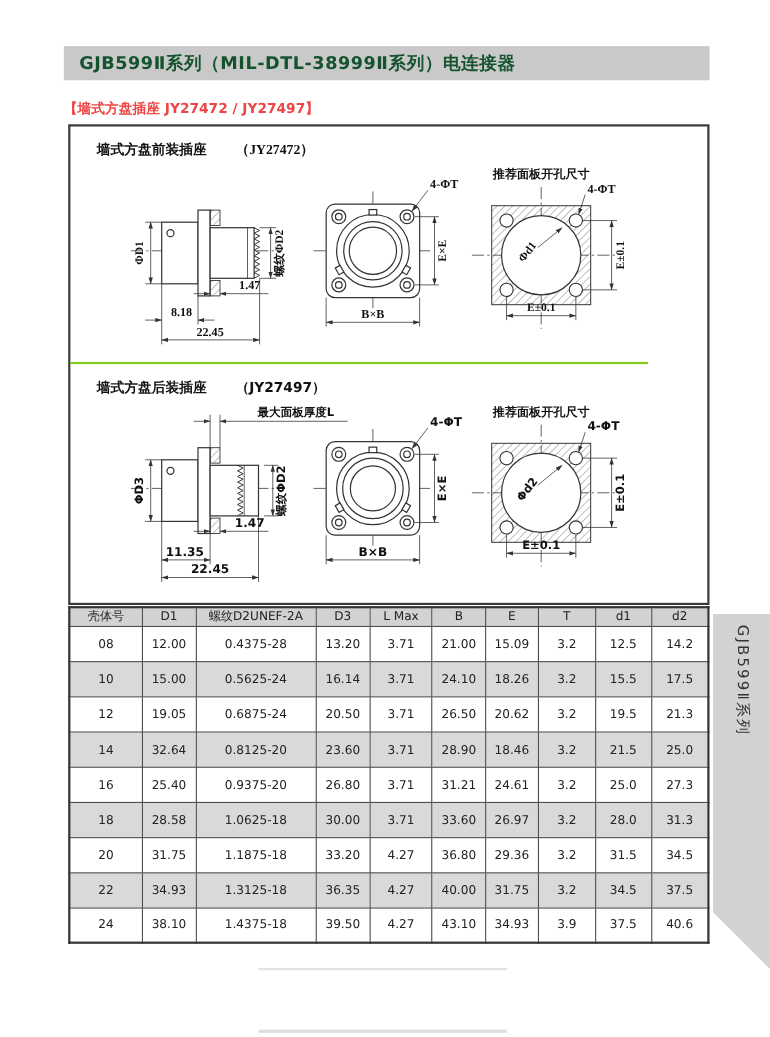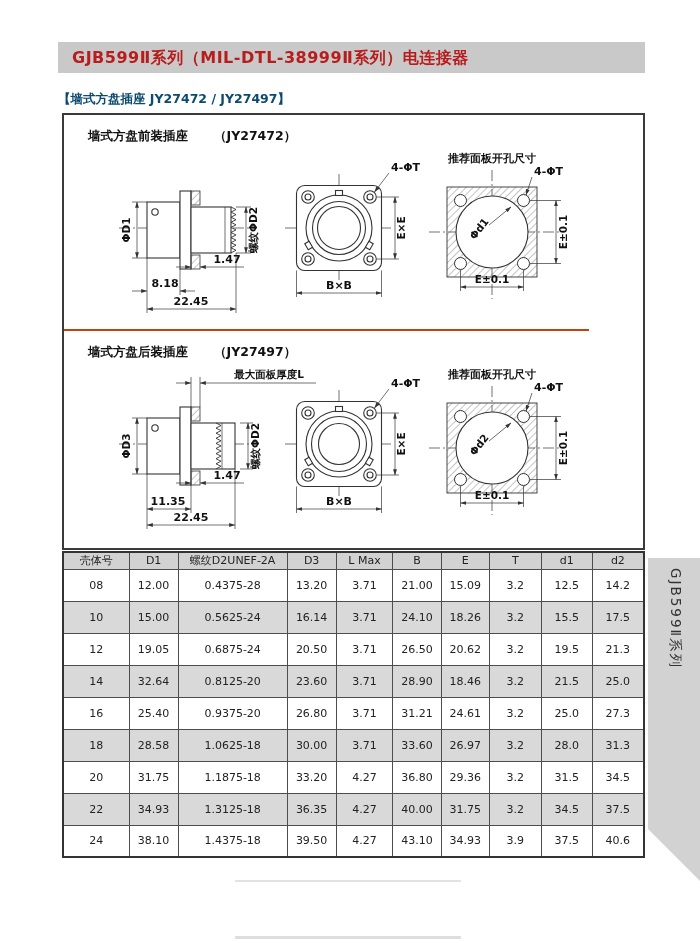--- a/index.html
+++ b/index.html
@@ -7,31 +7,31 @@
   body {
     position:relative;
     background:#ffffff;
     font-family:"DejaVu Sans","Liberation Sans",sans-serif;
     color:#1a1a1a;
     overflow:hidden;
   }
   .title-bar {
     position:absolute; left:58px; top:42px; width:587px; height:31px;
     background:#c9c9c9; line-height:31px; padding-left:14px;
-    font-size:16px; font-weight:bold; color:#b91c1c; letter-spacing:0.5px;
+    font-size:16px; font-weight:bold; color:#14532d; letter-spacing:0.5px;
   }
   .section-label {
     position:absolute; left:58px; top:91px;
-    font-size:12.5px; font-weight:bold; color:#0c4a6e;
+    font-size:12.5px; font-weight:bold; color:#ef4444;
   }
   .drawing-box {
     position:absolute; left:62px; top:113px; width:583px; height:437px;
     border:2px solid #3a3a3a; background:#fff;
   }
-  .drawing-section-a { width:525px; height:216px; border-bottom:2px solid #c2410c; }
+  .drawing-section-a { width:525px; height:216px; border-bottom:2px solid #84cc16;font-family:Liberation Serif, serif; }
   .drawing-section-b { width:579px; height:215px; }
   svg text { fill:#111; }
   .spec-table {
     position:absolute; left:62px; top:551px; width:583px;
     border-collapse:collapse; table-layout:fixed;
     font-size:11px; color:#222;
     border:2px solid #333;
   }
   .spec-table th, .spec-table td {
     border:1px solid #4d4d4d; text-align:center; vertical-align:middle;

